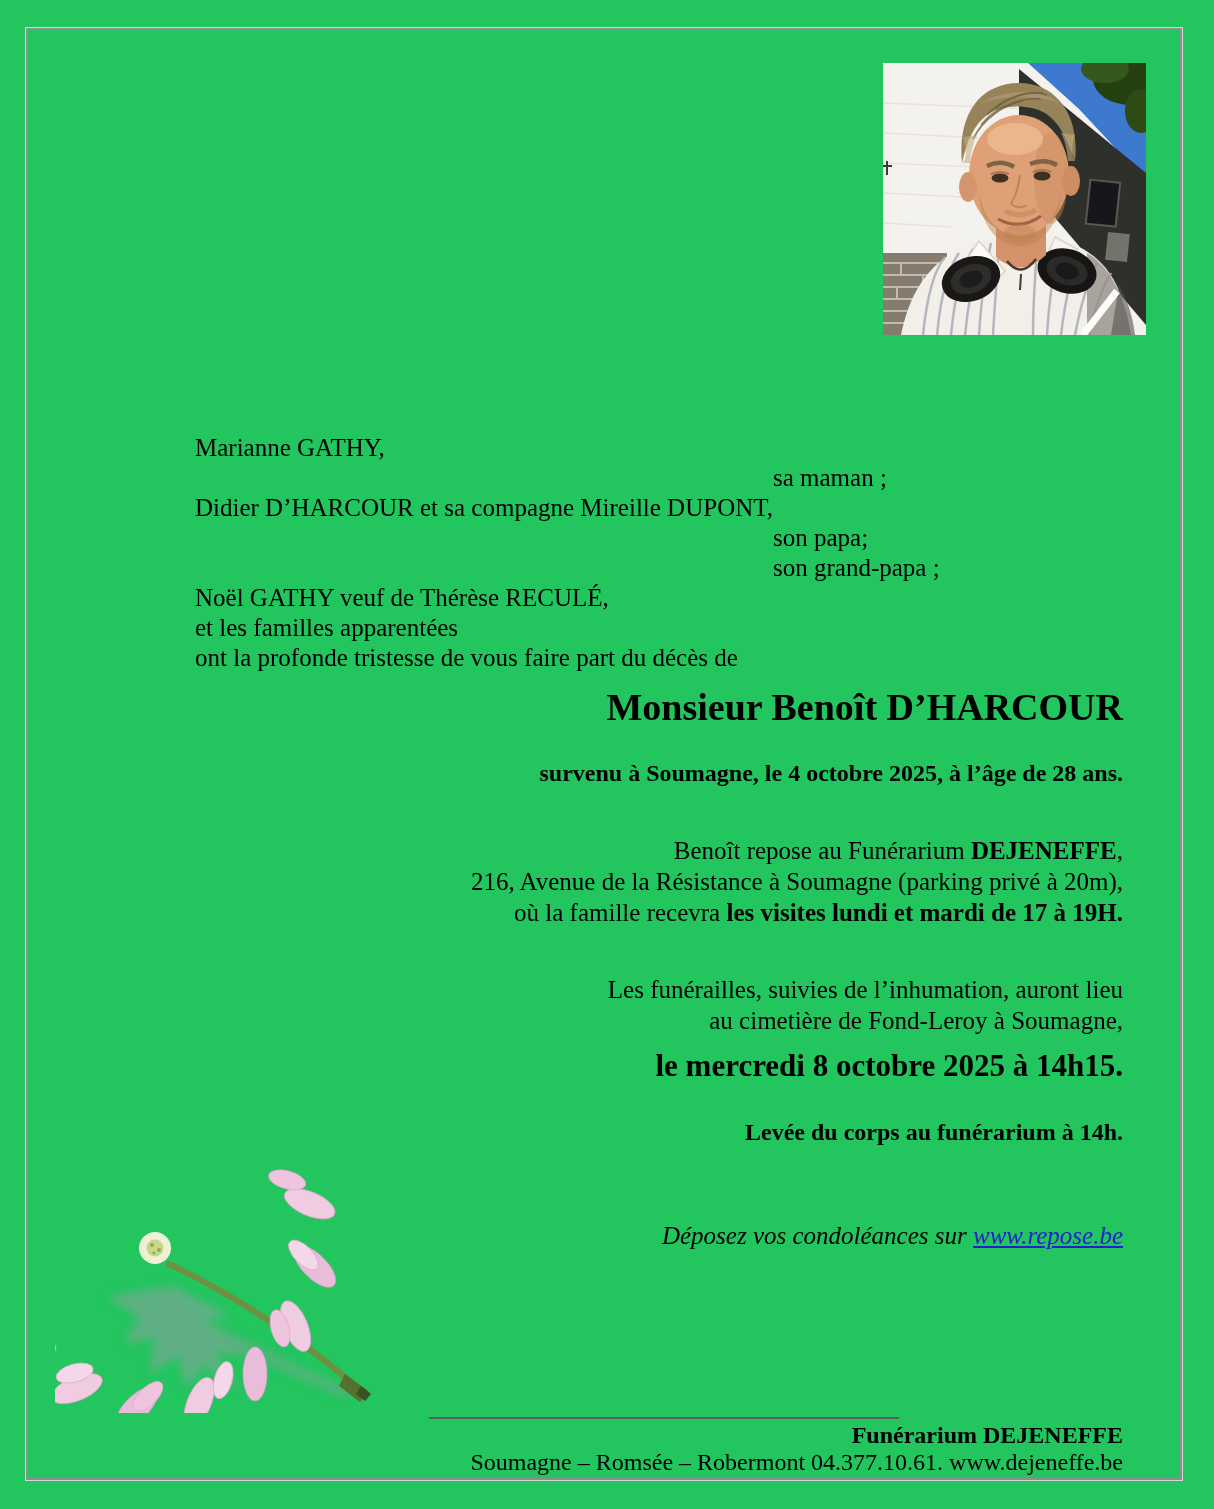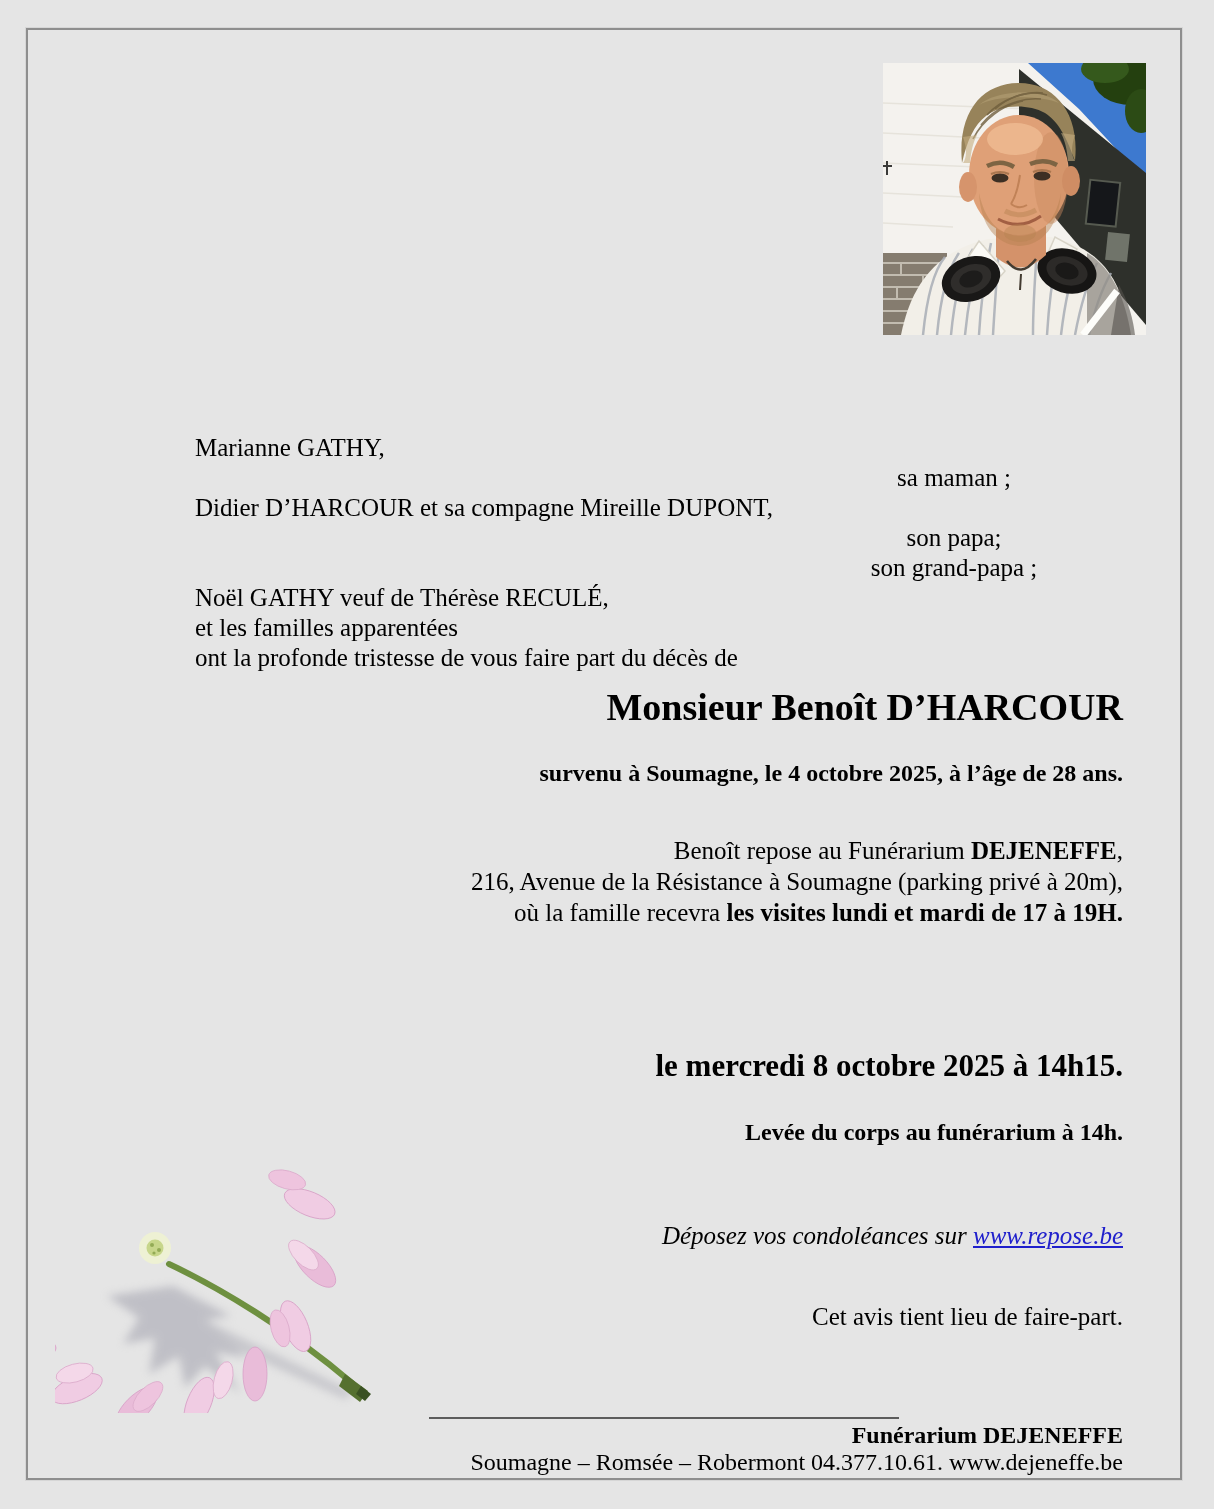--- a/index.html
+++ b/index.html
@@ -1,25 +1,25 @@
 <!DOCTYPE html>
 <html lang="fr"><head>
 <meta charset="utf-8">
 <title>Faire-part</title>
 <style>
   html,body{margin:0;padding:0;background:#ffffff;}
   body{width:1214px;height:1509px;position:relative;font-family:"Liberation Serif","DejaVu Serif",serif;color:#000;}
-  .page{position:absolute;left:0;top:0;width:1214px;height:1509px;background:#e5e5e5;overflow:hidden;text-decoration:underline;}
+  .page{position:absolute;left:0;top:0;width:1214px;height:1509px;background:#22c55e;overflow:hidden;text-decoration:underline;}
   .frame{position:absolute;left:26px;top:28px;width:1156px;height:1452px;border:2px solid #8e8e8e;
          box-shadow:0 0 0 1px #d6d6d6;box-sizing:border-box;}
   .photo{position:absolute;left:883px;top:63px;width:263px;height:272px;overflow:hidden;}
   .flower{position:absolute;left:55px;top:1168px;width:330px;height:245px;}
   .family{position:absolute;left:195px;top:433px;width:940px;font-size:25px;line-height:30px;text-align:left;}
   .fline{white-space:nowrap;}
-  .fline.rel{padding-left:578px;text-align:center;}
+  .fline.rel{padding-left:578px;}
   .center{position:absolute;left:183px;width:940px;text-align:right;}
   .title{top:685px;font-size:38px;line-height:44px;font-weight:bold;white-space:nowrap;}
   .survenu{top:760px;font-size:24px;font-weight:bold;white-space:nowrap;}
   .repose{top:835px;font-size:25px;line-height:31px;}
   .funeral2{top:974px;font-size:25px;line-height:31px;}
   .datebig{top:1048px;font-size:31px;font-weight:bold;white-space:nowrap;}
   .levee{top:1119px;font-size:24px;font-weight:bold;white-space:nowrap;}
   .depose{top:1222px;font-size:25px;font-style:italic;white-space:nowrap;}
   .enaos{text-decoration:underline;cursor:pointer;}
   .notice{top:1303px;font-size:25px;}
@@ -166,30 +166,33 @@
   <div class="center title">Monsieur Benoît D’HARCOUR</div>
 
   <div class="center survenu">survenu à Soumagne, le 4 octobre 2025, à l’âge de 28 ans.</div>
 
   <div class="center repose">
     <div><span>Benoît repose au Funérarium </span><b>DEJENEFFE</b><span>,</span></div>
     <div>216, Avenue de la Résistance à Soumagne (parking privé à 20m),</div>
     <div><span>où la famille recevra </span><b>les visites lundi et mardi de 17 à 19H.</b></div>
   </div>
 
+  <div class="center funeral2">
+    <div>Les funérailles, suivies de l’inhumation, auront lieu</div>
+    <div>au cimetière de Fond-Leroy à Soumagne,</div>
+  </div>
 
   <div class="center datebig">le mercredi 8 octobre 2025 à 14h15.</div>
 
   <div class="center levee">Levée du corps au funérarium à 14h.</div>
 
   <div class="center depose">
     <span>Déposez vos condoléances sur </span><a class="enaos" style="color: rgb(32, 32, 204);">www.repose.be</a>
   </div>
 
-  <div class="center notice">Cet avis tient lieu de faire-part.</div>
 
   <div class="flower">
     <svg width="330" height="245" viewBox="0 0 330 245" xmlns="http://www.w3.org/2000/svg">
       <defs>
         <ellipse id="petalO" cx="0" cy="-46" rx="12" ry="27"></ellipse>
         <ellipse id="petalI" cx="0" cy="-30" rx="9" ry="19"></ellipse>
         <filter id="soft" x="-40%" y="-40%" width="180%" height="180%">
             <feGaussianBlur stdDeviation="4"></feGaussianBlur>
           </filter>
       </defs>

